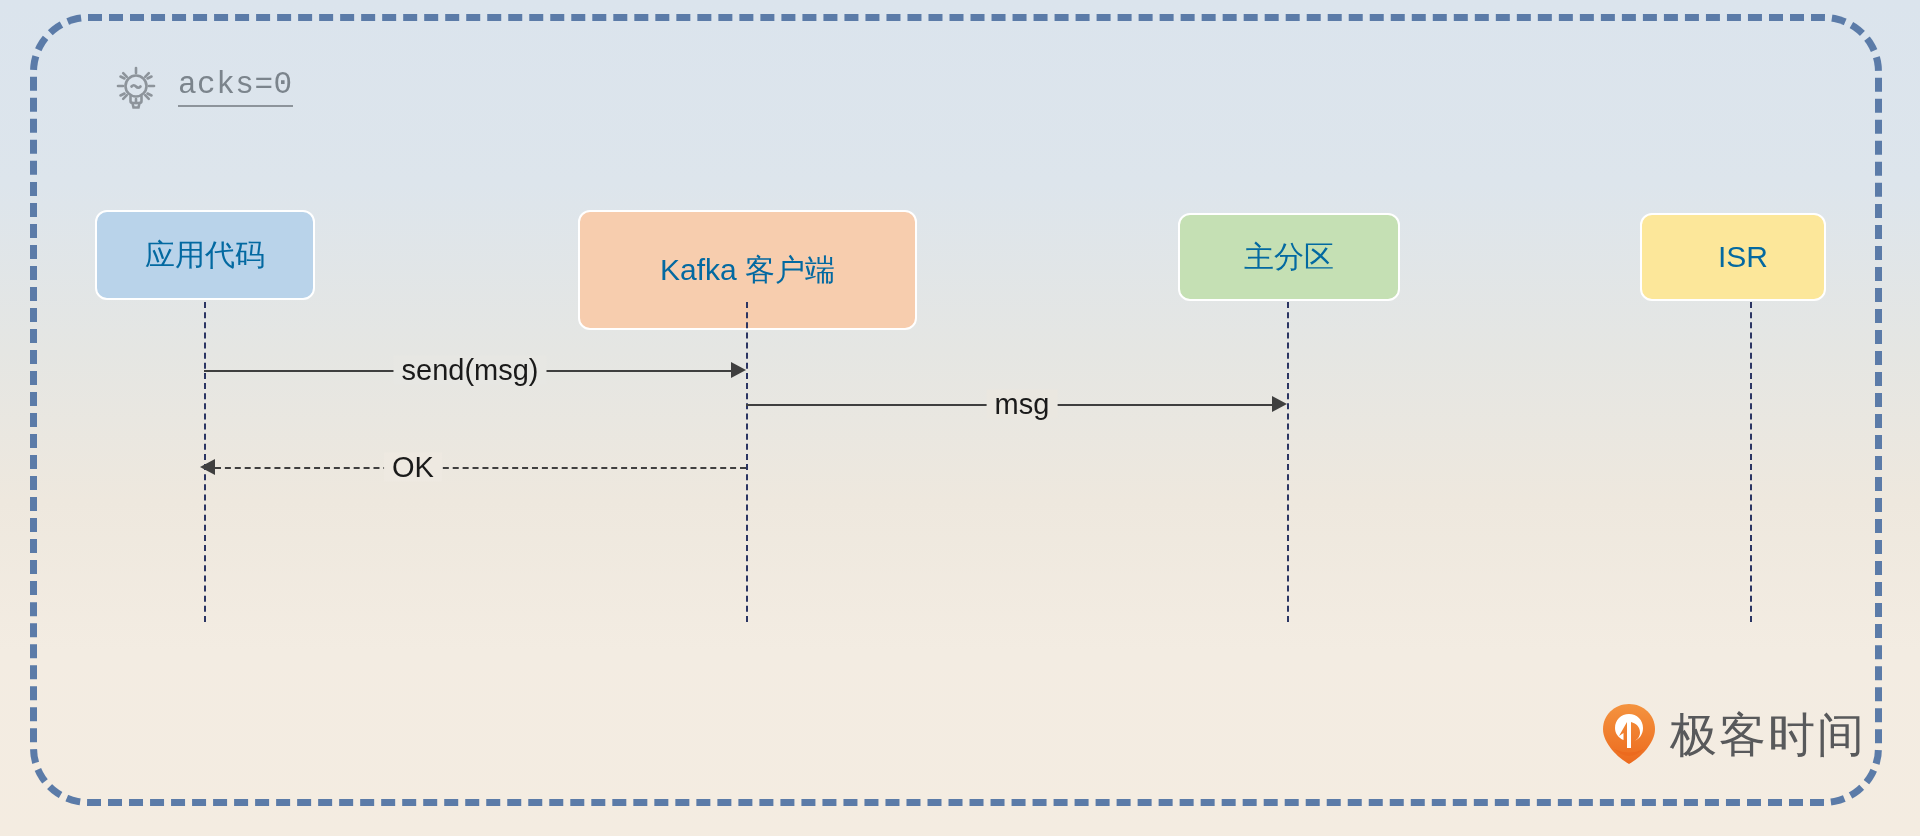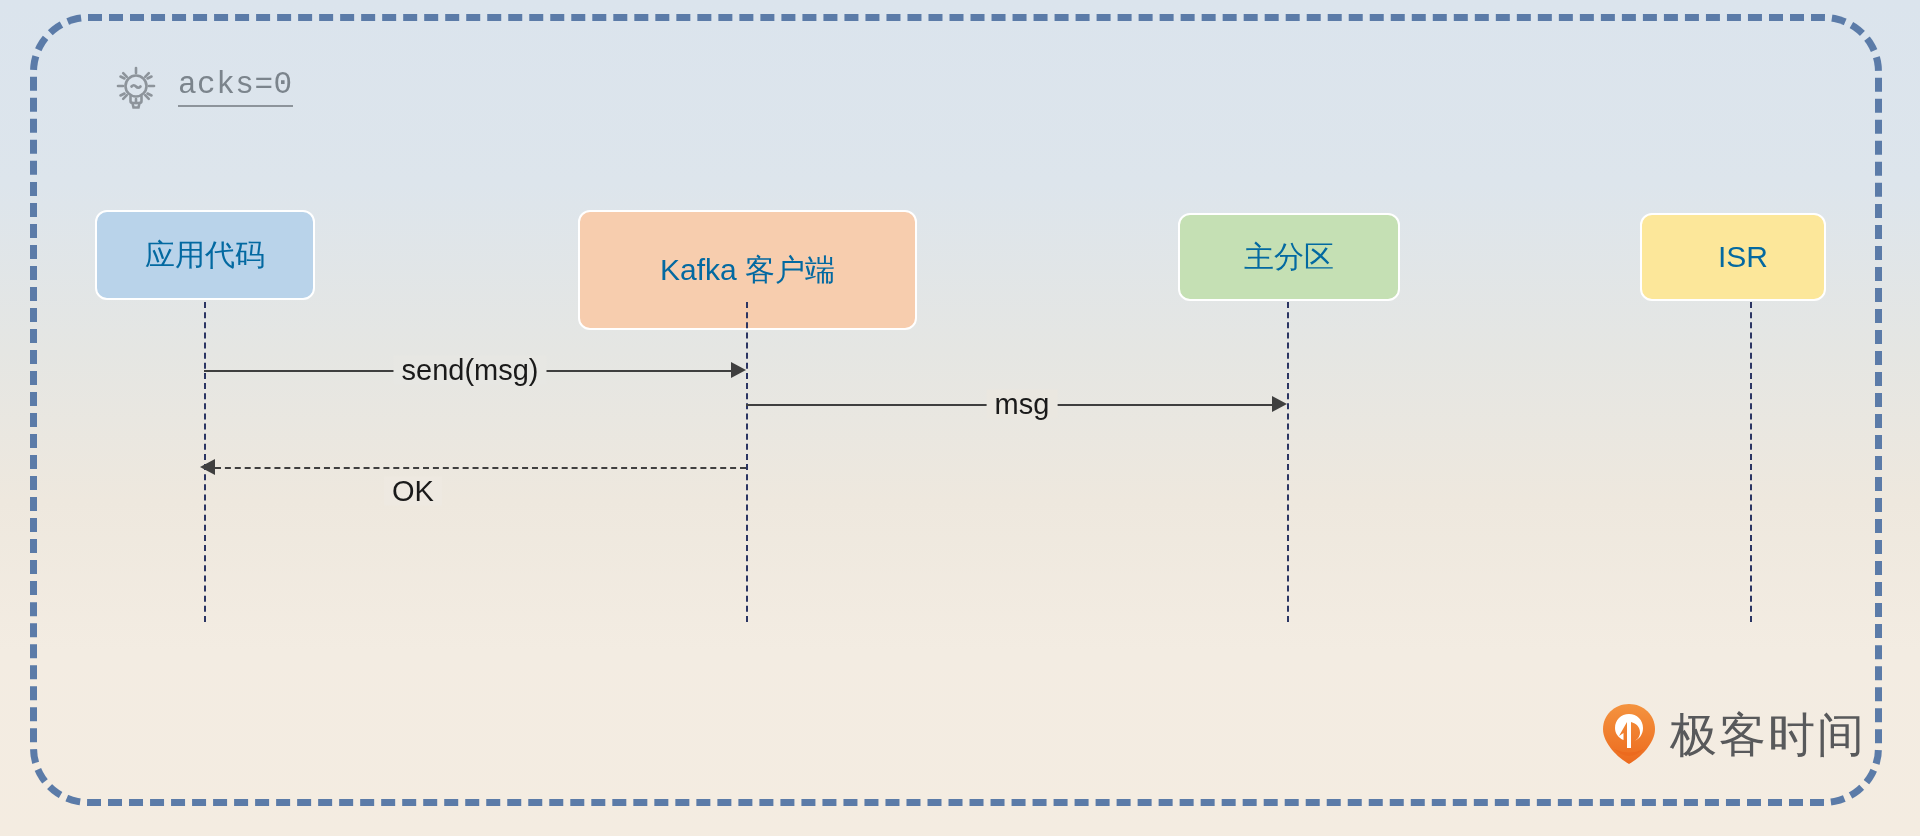--- a/index.html
+++ b/index.html
@@ -187,21 +187,21 @@
   <div class="msg-line" style="left:204px; top:370px; width:528px;"></div>
   <div class="arrow-head right" style="left:731px; top:362px;"></div>
   <div class="msg-label msg-label-bg" style="left:470px; top:370px; background:linear-gradient(180deg,#e7e7e3,#e7e7e3);">send(msg)</div>
 
   <div class="msg-line" style="left:746px; top:404px; width:527px;"></div>
   <div class="arrow-head right" style="left:1272px; top:396px;"></div>
   <div class="msg-label msg-label-bg" style="left:1010px; top:404px; background:linear-gradient(180deg,#eae7e0,#eae7e0);margin-left:12px;">msg</div>
 
   <div class="msg-line dashed" style="left:215px; top:467px; width:531px;"></div>
   <div class="arrow-head left" style="left:200px; top:459px;"></div>
-  <div class="msg-label msg-label-bg" style="left:413px; top:467px; background:linear-gradient(180deg,#eee9e1,#eee9e1);margin-top:24px;">OK</div>
+  <div class="msg-label msg-label-bg" style="left:413px; top:467px; background:linear-gradient(180deg,#eee9e1,#eee9e1);">OK</div>
 
   <div class="brand">
     <span>
       <svg class="brand-mark" viewBox="0 0 58 64">
         <defs>
           <linearGradient id="gt" x1="0" y1="0" x2="0" y2="1">
             <stop offset="0%" stop-color="#f4933f"></stop>
             <stop offset="100%" stop-color="#ec6a1e"></stop>
           </linearGradient>
         </defs>

